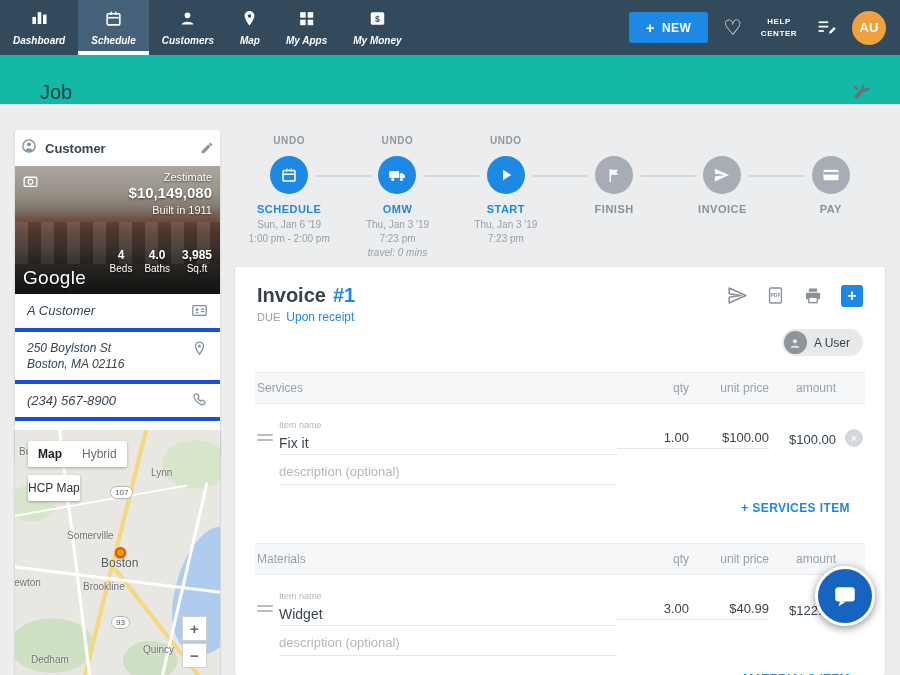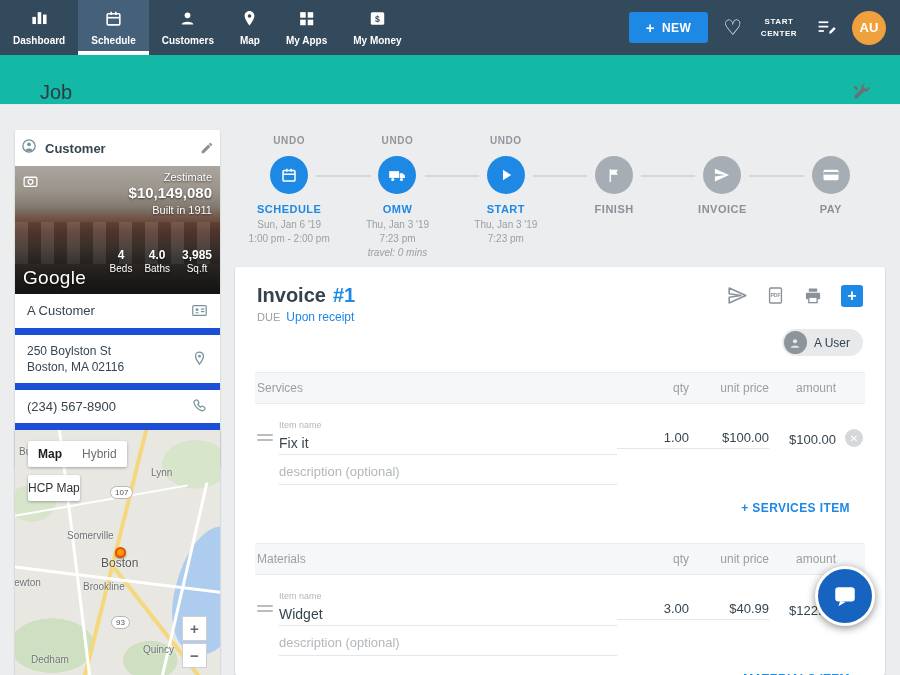--- a/index.html
+++ b/index.html
@@ -4,21 +4,21 @@
 <style>
   *{margin:0;padding:0;box-sizing:border-box;}
   html,body{background:#dfe1e3;}
   body{font-family:"Liberation Sans","DejaVu Sans",sans-serif;}
   .stage{position:relative;width:900px;height:675px;overflow:hidden;background:#ebedee;margin:0 auto;}
 
   
   .topnav{position:absolute;top:0;left:0;width:900px;height:55px;background:#33495c;display:flex;justify-content:space-between;z-index:30;}
   .nav-left{display:flex;align-items:stretch;}
   .nav-item{display:flex;flex-direction:column;align-items:center;justify-content:center;gap:3px;padding:0 13px;cursor:pointer;position:relative;}
-  .nav-item .lbl{font-size:10px;font-weight:bold;color:#fff;white-space:nowrap;}
+  .nav-item .lbl{font-size:10px;font-weight:bold;color:#fff;white-space:nowrap;font-style:italic;}
   .nav-item.active{background:#45617a;}
   .nav-item.active::after{content:"";position:absolute;left:0;bottom:0;width:100%;height:4px;background:#fff;}
   .nav-right{display:flex;align-items:center;gap:15px;padding-right:14px;}
   .new-btn{display:flex;align-items:center;gap:7px;background:#1e88e5;color:#fff;font-size:12px;font-weight:bold;padding:8px 17px;border-radius:3px;cursor:pointer;letter-spacing:.4px;}
   .new-btn .plus{font-size:15px;font-weight:bold;line-height:1;}
   .heart{color:#fff;font-size:21px;line-height:1;cursor:pointer;}
   .help{color:#fff;font-size:8px;font-weight:bold;letter-spacing:.6px;width:44px;line-height:1.5;text-align:center;cursor:pointer;}
   .avatar{width:34px;height:34px;border-radius:50%;background:#efa13d;color:#fff;font-size:13px;font-weight:bold;display:flex;align-items:center;justify-content:center;cursor:pointer;}
 
   
@@ -42,21 +42,21 @@
   .photo-cam{left:7px;top:7px;}
   .zest{right:8px;top:5px;text-align:right;text-shadow:0 1px 2px rgba(0,0,0,.6);}
   .zest-label{font-size:11px;}
   .zest-value{font-size:15px;font-weight:bold;margin-top:1px;}
   .zest-built{font-size:11px;margin-top:3px;}
   .zest-stats{right:8px;bottom:20px;display:flex;gap:12px;text-shadow:0 1px 2px rgba(0,0,0,.6);}
   .zstat{display:flex;flex-direction:column;align-items:center;}
   .zstat .v{font-size:12px;font-weight:bold;}
   .zstat .l{font-size:10px;margin-top:1px;}
   .gwm{left:8px;bottom:5px;font-size:19px;letter-spacing:.3px;text-shadow:0 1px 2px rgba(0,0,0,.7);}
-  .contact-row{display:flex;align-items:center;justify-content:space-between;padding:8px 12px;border-bottom:7px solid #1d4ed8;}
+  .contact-row{display:flex;align-items:flex-start;justify-content:space-between;padding:8px 12px;border-bottom:4px solid #1d4ed8;font-style:italic;}
   .contact-text{font-size:13px;color:#36454f;line-height:1.35;}
   .contact-text.small{font-size:12px;}
   .history-row{display:flex;align-items:center;gap:8px;padding:9px 12px;cursor:pointer;}
   .history-label{font-size:12.5px;font-weight:bold;color:#36454f;}
   .history-chev{margin-left:auto;display:flex;}
 
   
   .map-card{position:absolute;left:15px;top:430px;width:205px;height:245px;overflow:hidden;background:#e9e7e1;box-shadow:0 1px 2px rgba(0,0,0,.25);z-index:5;}
   .map-canvas{position:absolute;inset:0;cursor:grab;
     background:
@@ -190,21 +190,21 @@
             </svg></span>
         <span class="lbl">My Money</span>
       </div>
     </div>
     <div class="nav-right">
       <div class="new-btn">
         <span class="plus">+</span>
         <span>NEW</span>
       </div>
       <span class="heart">♡</span>
-      <div class="help">START CENTER</div>
+      <div class="help">HELP CENTER</div>
       <span style="display:flex;cursor:pointer;">
           <svg width="21" height="21" viewBox="0 0 24 24" fill="none" stroke="#fff" stroke-width="2">
             <line x1="3" y1="6" x2="14" y2="6"></line>
             <line x1="3" y1="11" x2="14" y2="11"></line>
             <line x1="3" y1="16" x2="9" y2="16"></line>
             <path d="M15.5 16.5l5-5 2 2-5 5-2.5.5z" fill="#fff" stroke="none"></path>
           </svg>
         </span>
       <div class="avatar">AU</div>
     </div>

